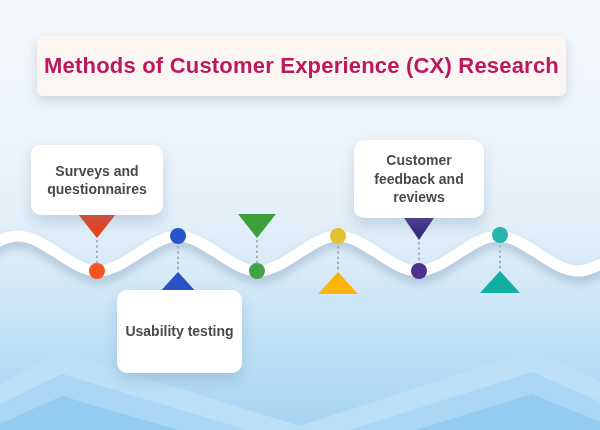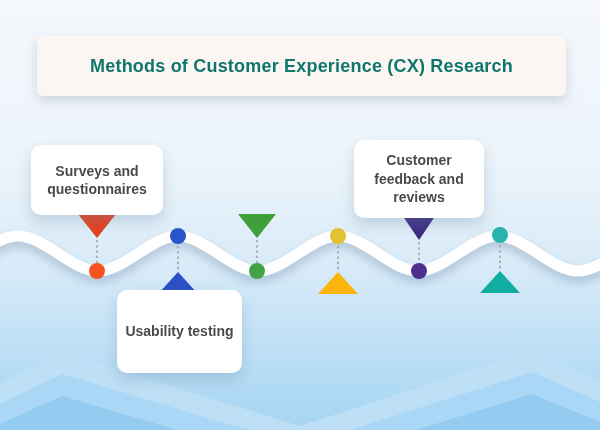--- a/index.html
+++ b/index.html
@@ -12,21 +12,21 @@
   }
   svg.layer{position:absolute;left:0;top:0;}
   .title-card{
     position:absolute;left:37px;top:36px;width:529px;height:60px;
     background:#fbf6f2;border-radius:6px;
     box-shadow:0 5px 12px rgba(140,150,165,.35);
     display:flex;align-items:center;justify-content:center;
     z-index:3;
   }
   .title-card h1{
-    margin:0;font-size:18px;font-weight:bold;color:#0f766e;letter-spacing:.2px;
+    margin:0;font-size:22px;font-weight:bold;color:#be185d;letter-spacing:.2px;
   }
   .method-card{
     position:absolute;background:#ffffff;border-radius:10px;
     box-shadow:0 7px 14px rgba(110,140,170,.30);
     display:flex;align-items:center;justify-content:center;text-align:center;
     font-size:14px;line-height:1.32;font-weight:600;color:#4a4a4c;
     padding:6px 8px;box-sizing:border-box;
     z-index:2;
   }
   .c0{left:31px;top:145px;width:132px;height:70px;}

